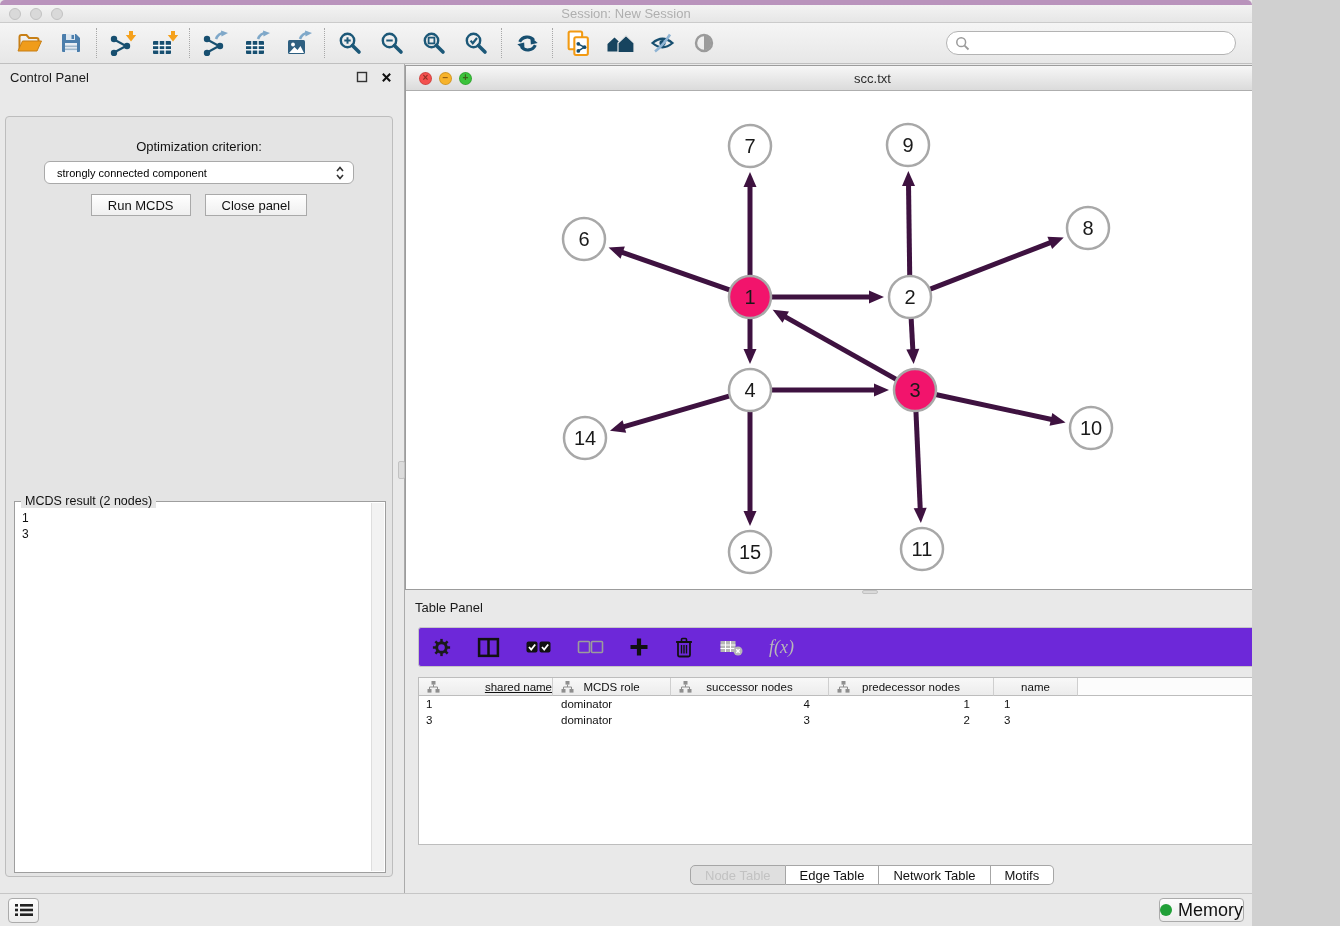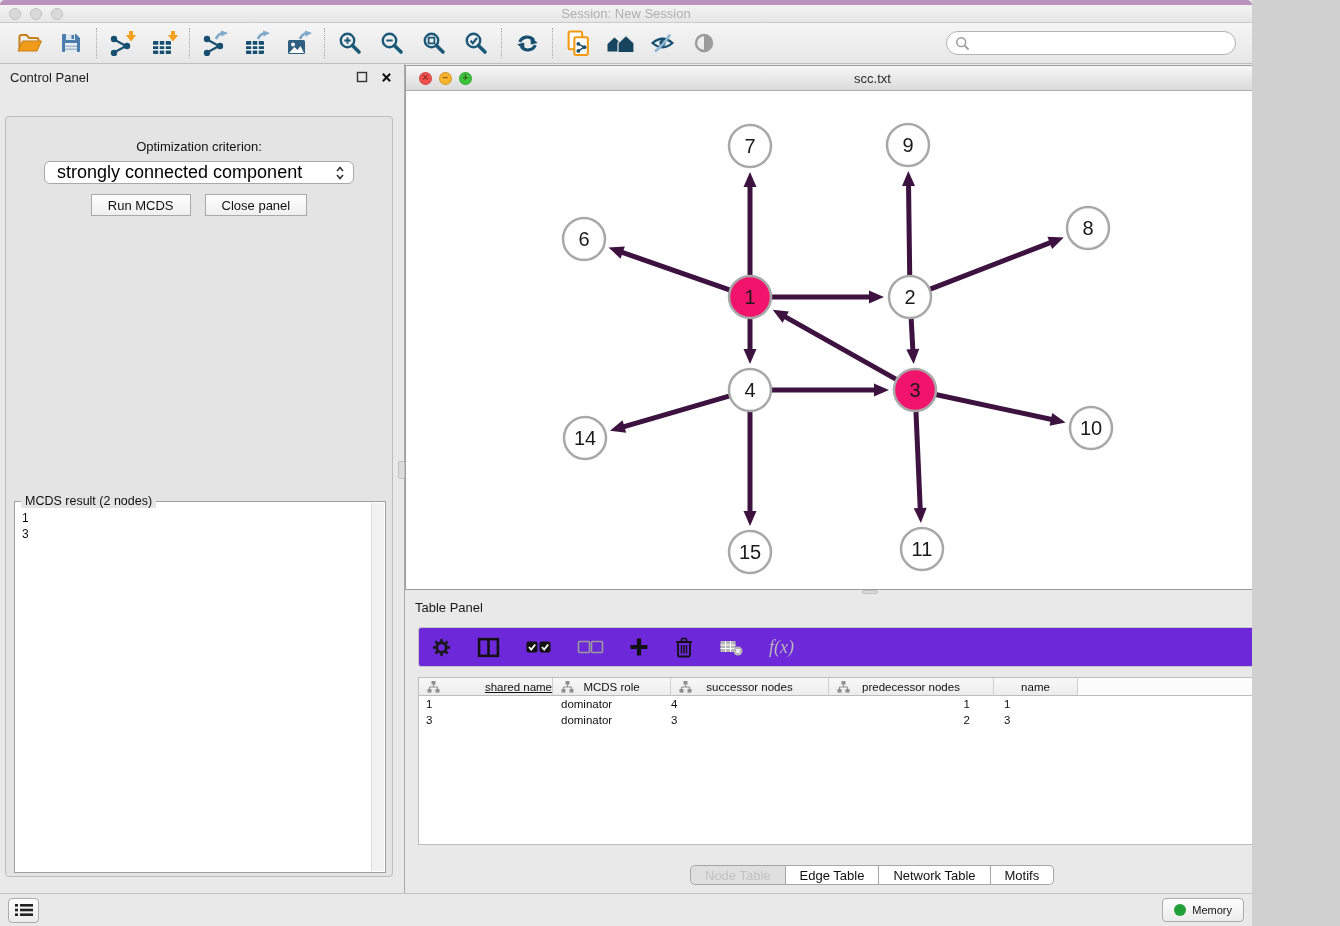--- a/index.html
+++ b/index.html
@@ -24,21 +24,21 @@
   .cp-header { height:26px; display:flex; align-items:center; padding:0 10px; font-size:13px; color:#1b1b1b; }
   .hdr-icons { margin-left:auto; display:flex; gap:8px; align-items:center; }
   .hdr-icons button { background:none; border:none; width:16px; height:16px; display:flex; align-items:center; justify-content:center; cursor:pointer; }
   .cp-tabs { position:absolute; left:78px; top:33px; display:flex; z-index:2; }
   .tabbtn { height:20px; padding:0 14px; background:#fff; border:1px solid #A6A6A6; border-left:none; font-size:13px; display:flex; align-items:center; color:#111; cursor:pointer; }
   .tabbtn:first-child { border-left:1px solid #A6A6A6; border-radius:5px 0 0 5px; }
   .tabbtn:last-child { border-radius:0 5px 5px 0; }
   .tabbtn.active { background:#DFDFDF; color:#C2C2C2; }
   .cp-box { position:absolute; left:5px; top:52px; width:388px; height:761px; background:#E4E4E4; border:1px solid #BDBDBD; border-radius:4px; }
   .opt-label { margin-top:22px; text-align:center; font-size:13px; color:#111; }
-  .dropdown { position:absolute; left:38px; top:44px; width:310px; height:23px; background:#fff; border:1px solid #A9A9A9; border-radius:6px; display:flex; align-items:center; padding:0 8px 0 12px; font-size:18px; cursor:pointer; }
+  .dropdown { position:absolute; left:38px; top:44px; width:310px; height:23px; background:#fff; border:1px solid #A9A9A9; border-radius:6px; display:flex; align-items:center; padding:0 8px 0 12px; font-size:11px; cursor:pointer; }
   .dropdown .dd-label { flex:1; }
   .btn-row { position:absolute; top:77px; left:0; width:100%; display:flex; justify-content:center; gap:14px; }
   .cbtn { height:22px; padding:0 16px; background:linear-gradient(#FFFFFF,#EFEFEF); border:1px solid #A9A9A9; border-radius:0; font-size:13px; color:#111; cursor:pointer; }
   .result-box { position:absolute; left:8px; top:384px; width:372px; height:372px; border:1px solid #9E9E9E; background:#fff; }
   .result-legend { position:absolute; top:-8px; left:6px; background:#E4E4E4; padding:0 4px; font-size:12.5px; color:#111; }
   .result-text { position:absolute; left:0; top:2px; right:14px; bottom:0; padding:6px 0 0 7px; font-size:12px; line-height:16px; white-space:pre; color:#111; overflow:hidden; }
   .result-scroll { position:absolute; right:1px; top:1px; bottom:1px; width:13px; background:#F2F2F2; border-left:1px solid #DEDEDE; }
   .v-handle { position:absolute; left:398px; top:461px; width:7px; height:18px; background:#DCDCDC; border:1px solid #C2C2C2; border-radius:2px; }
 
   
@@ -56,28 +56,28 @@
   .tp-toolbar button { background:none; border:none; display:flex; align-items:center; cursor:pointer; }
   .fx { font-family:"Liberation Serif", serif; font-style:italic; font-size:18px; color:#B8B8B8; }
   .dtable { position:absolute; left:13px; top:82px; width:914px; height:168px; background:#fff; border:1px solid #BDBDBD; overflow:hidden; }
   .thead { display:flex; height:18px; }
   .th { position:relative; background:linear-gradient(#F8F8F8,#ECECEC); border-right:1px solid #CFCFCF; border-bottom:1px solid #BDBDBD; display:flex; align-items:center; justify-content:center; font-size:11.5px; color:#111; }
   .th .treeicon { position:absolute; left:8px; top:3px; }
   .th-fill { flex:1; border-bottom:1px solid #BDBDBD; background:#FCFCFC; }
   .trow { display:flex; height:16px; align-items:center; font-size:11.5px; color:#111; }
   .td { overflow:hidden; white-space:nowrap; }
   .c0{width:134px; padding-left:7px;} .c1{width:118px; padding-left:8px;}
-  .c2{width:158px; text-align:left; padding-right:19px;} .c3{width:165px; text-align:right; padding-right:24px;}
+  .c2{width:158px; text-align:right; padding-right:19px;} .c3{width:165px; text-align:right; padding-right:24px;}
   .c4{width:84px; padding-left:10px;}
   .tp-tabs { position:absolute; left:285px; top:270px; display:flex; }
 
   
   .statusbar { position:absolute; left:0; top:893px; width:100%; height:33px; background:#E9E9E9; border-top:1px solid #C6C6C6; display:flex; align-items:center; padding:0 8px; }
   .sb-btn { width:31px; height:25px; border:1px solid #ABABAB; border-radius:4px; background:linear-gradient(#FDFDFD,#ECECEC); display:flex; align-items:center; justify-content:center; cursor:pointer; }
-  .mem-btn { margin-left:auto; height:24px; border:1px solid #ABABAB; border-radius:4px; background:linear-gradient(#FDFDFD,#ECECEC); display:flex; align-items:center; gap:6px; padding:0 11px; font-size:11px; color:#111; cursor:pointer; }
+  .mem-btn { margin-left:auto; height:24px; border:1px solid #ABABAB; border-radius:4px; background:linear-gradient(#FDFDFD,#ECECEC); display:flex; align-items:center; gap:6px; padding:0 0; font-size:18px; color:#111; cursor:pointer; }
   .mem-dot { width:12px; height:12px; border-radius:50%; background:#21A038; }
 </style>
 </head>
 <body>
 
 <div id="app">
   <div class="topstrip"></div>
 
   <div class="titlebar">
     <div class="tl-gray"></div>

